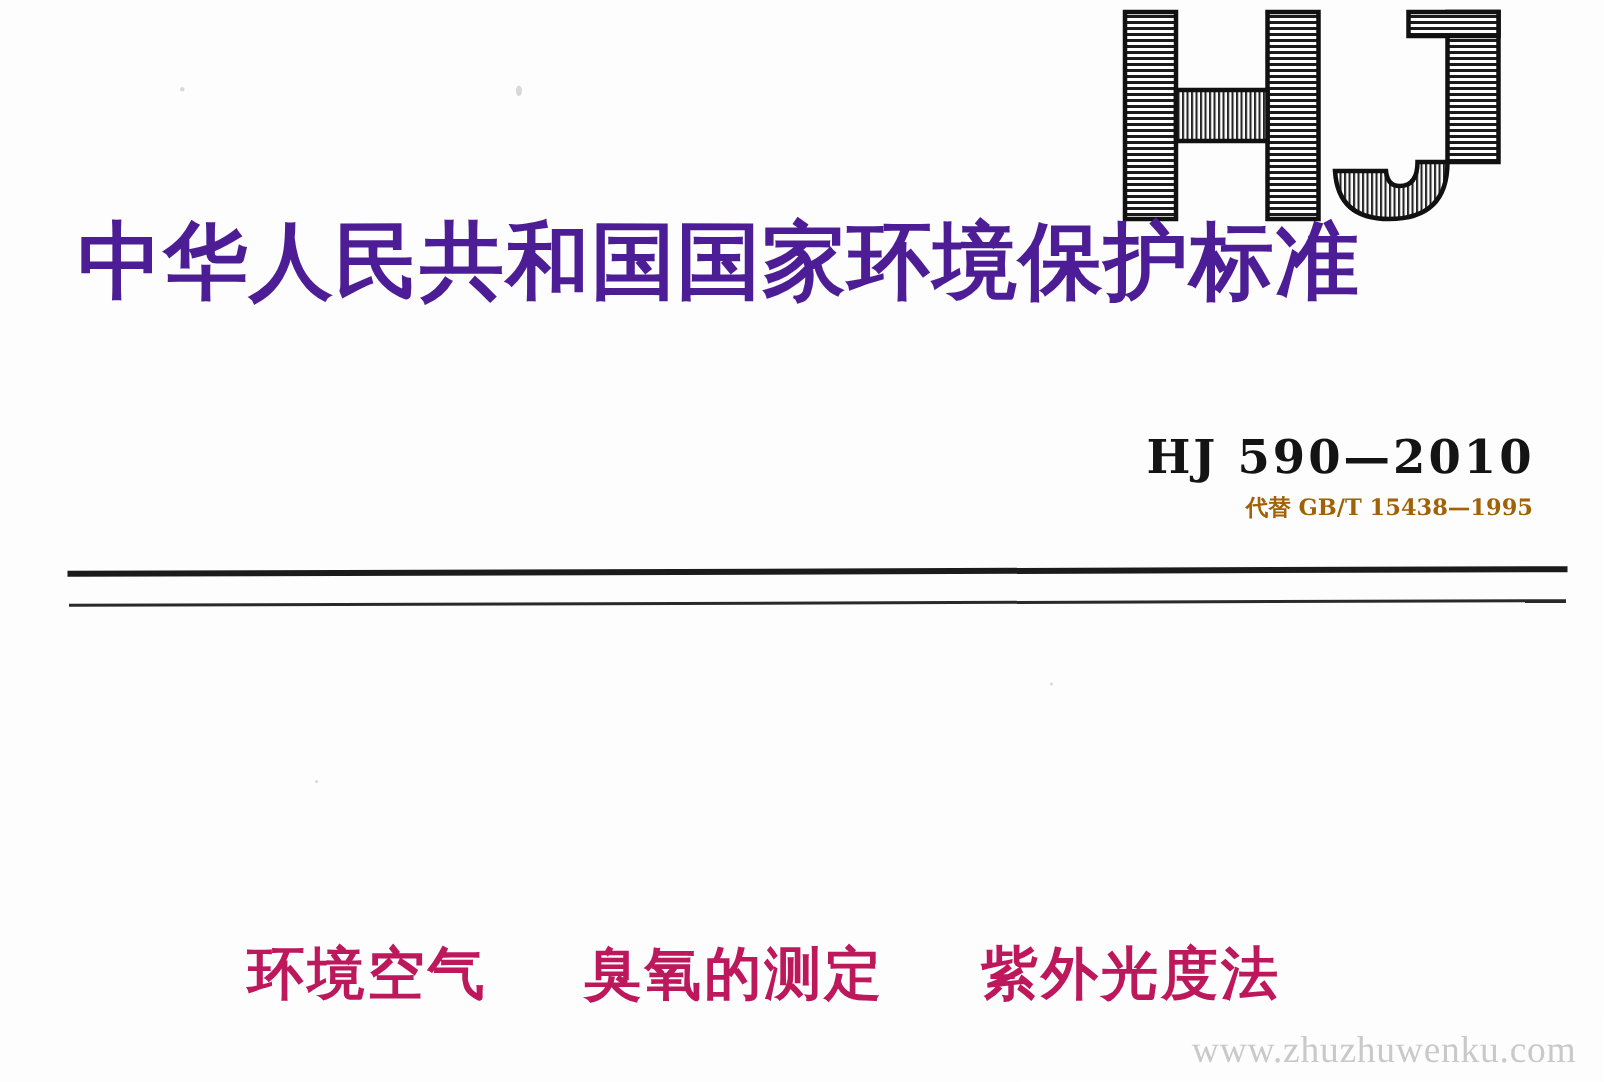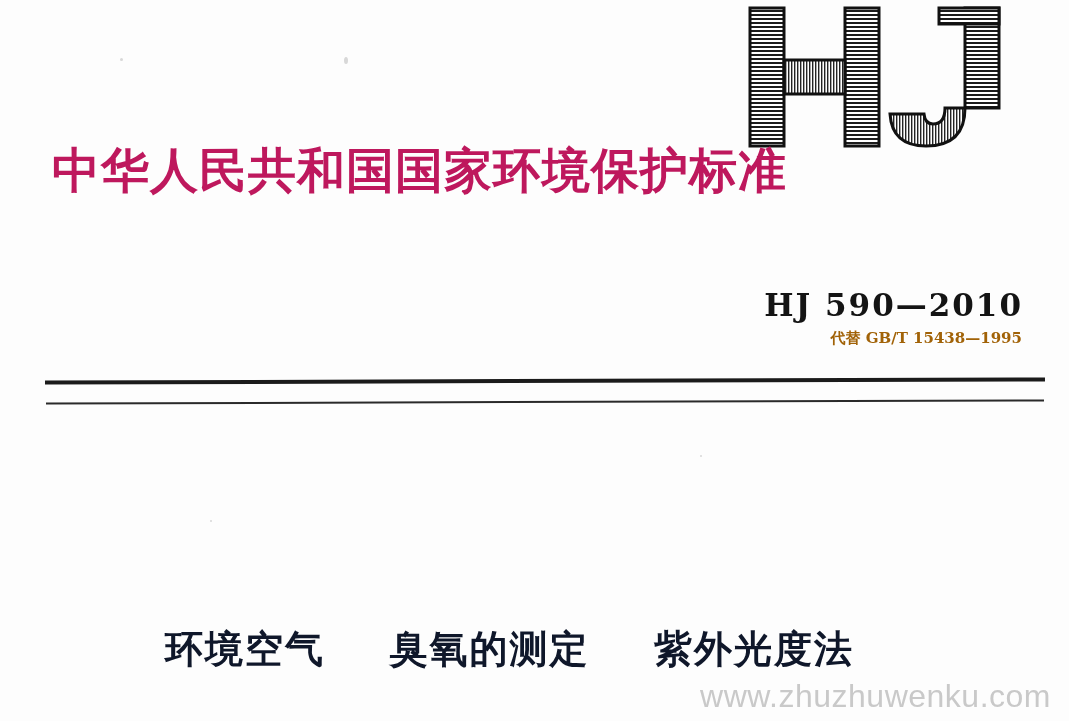--- a/index.html
+++ b/index.html
@@ -37,24 +37,24 @@
   .logo svg { display: block; }
 
   
   .main-title {
     position: absolute;
     left: 52px;
     top: 146px;
     width: 990px;
     font-family: "DejaVu Serif", serif;
     font-weight: bold;
-    font-size: 48px;
+    font-size: 56px;
     line-height: 1;
     letter-spacing: 1px;
-    color: #be185d;
+    color: #4c1d95;
     white-space: nowrap;
     transform: scaleX(1.0);
   }
 
   
   .std-number {
     position: absolute;
     right: 46px;
     top: 287px;
     text-align: right;
@@ -103,32 +103,32 @@
   .subject {
     position: absolute;
     left: 0;
     top: 624px;
     width: 1019px;
     text-align: center;
     font-family: "DejaVu Serif", serif;
     font-weight: bold;
     font-size: 38px;
     letter-spacing: 2px;
-    color: #0f172a;
+    color: #be185d;
     white-space: nowrap;
   }
   .subject .gap { display: inline-block; width: 34px; }
 
   
   .watermark {
     position: absolute;
     right: 18px;
     bottom: 6px;
-    font-family: Liberation Sans, sans-serif;
-    font-size: 32px;
+    font-family: Liberation Serif, serif;
+    font-size: 25px;
     letter-spacing: 0.5px;
     color: #c9c9c9;
     white-space: nowrap;
   }
 </style>
 </head>
 <body>
 
 <div class="page">
 

